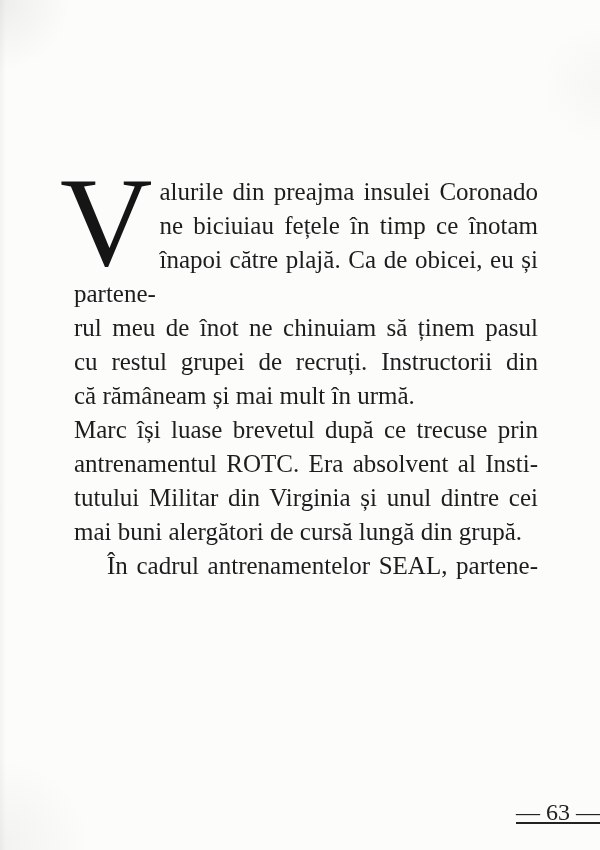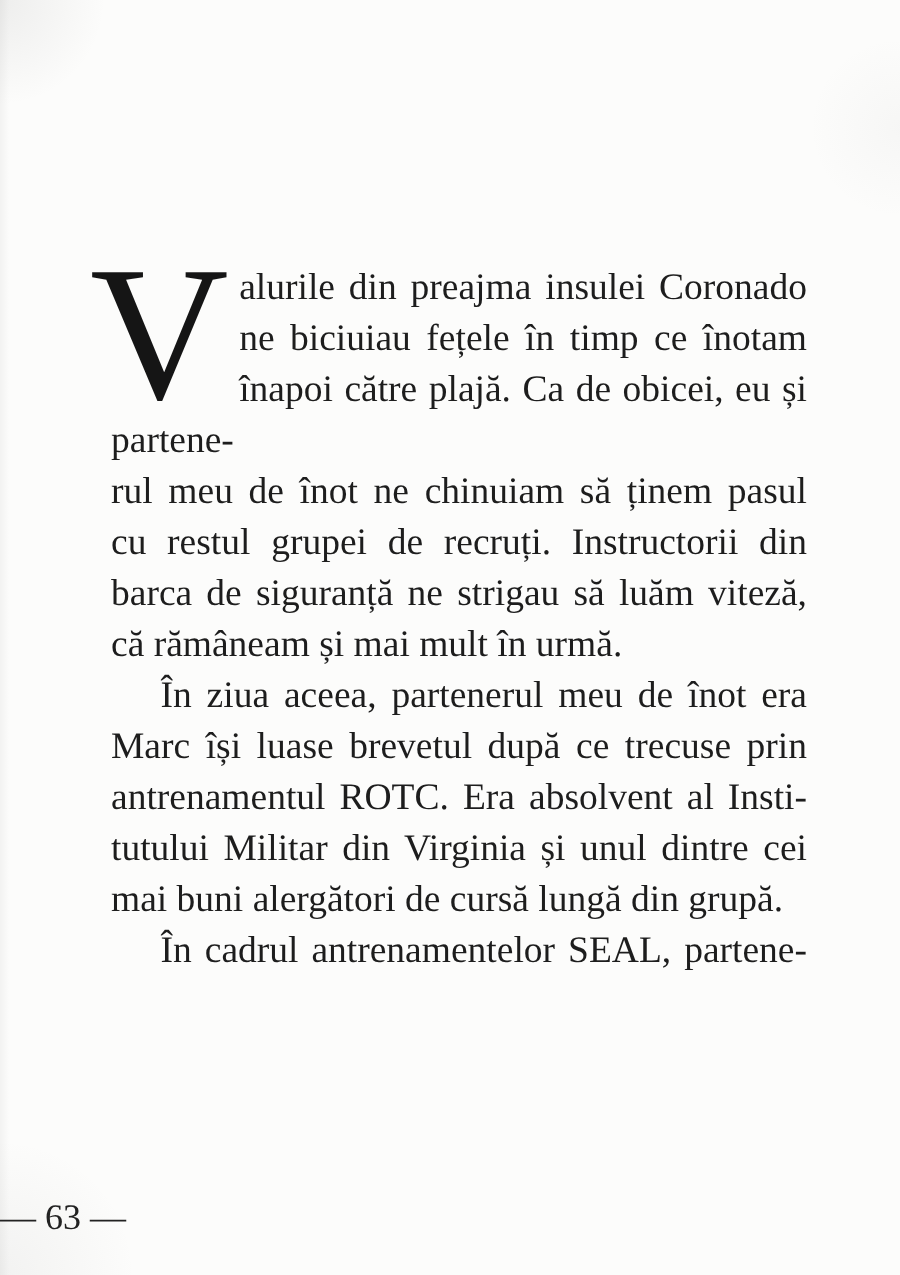--- a/index.html
+++ b/index.html
@@ -48,40 +48,39 @@
     text-align-last: justify;
   }
   .line.indent {
     text-indent: 33px;
   }
   .page-number {
     position: absolute;
     left: 0;
     top: 799px;
     width: 100%;
-    text-align: left;
+    text-align: right;
     font-size: 24px;
     color: #222;
+    text-decoration: underline;
   }
 </style>
 </head>
 <body>
 
 <div class="page">
   <main class="text-block">
     <span class="drop-cap">V</span>
 
   <div class="line just">alurile din preajma insulei Coronado</div>
       <div class="line just">ne biciuiau fețele în timp ce înotam</div>
       <div class="line just">înapoi către plajă. Ca de obicei, eu și partene-</div>
       <div class="line just">rul meu de înot ne chinuiam să ținem pasul</div>
       <div class="line just">cu restul grupei de recruți. Instructorii din</div>
-      <div class="line just">barca de siguranță ne strigau să luăm viteză,</div>
       <div class="line">că rămâneam și mai mult în urmă.</div>
-      <div class="line just indent">În ziua aceea, partenerul meu de înot era</div>
       <div class="line just">Marc își luase brevetul după ce trecuse prin</div>
       <div class="line just">antrenamentul ROTC. Era absolvent al Insti-</div>
       <div class="line just">tutului Militar din Virginia și unul dintre cei</div>
       <div class="line">mai buni alergători de cursă lungă din grupă.</div>
       <div class="line just indent">În cadrul antrenamentelor SEAL, partene-</div>
     </main>
   <footer class="page-number">— 63 —</footer>
 </div>
 
 </body></html>

